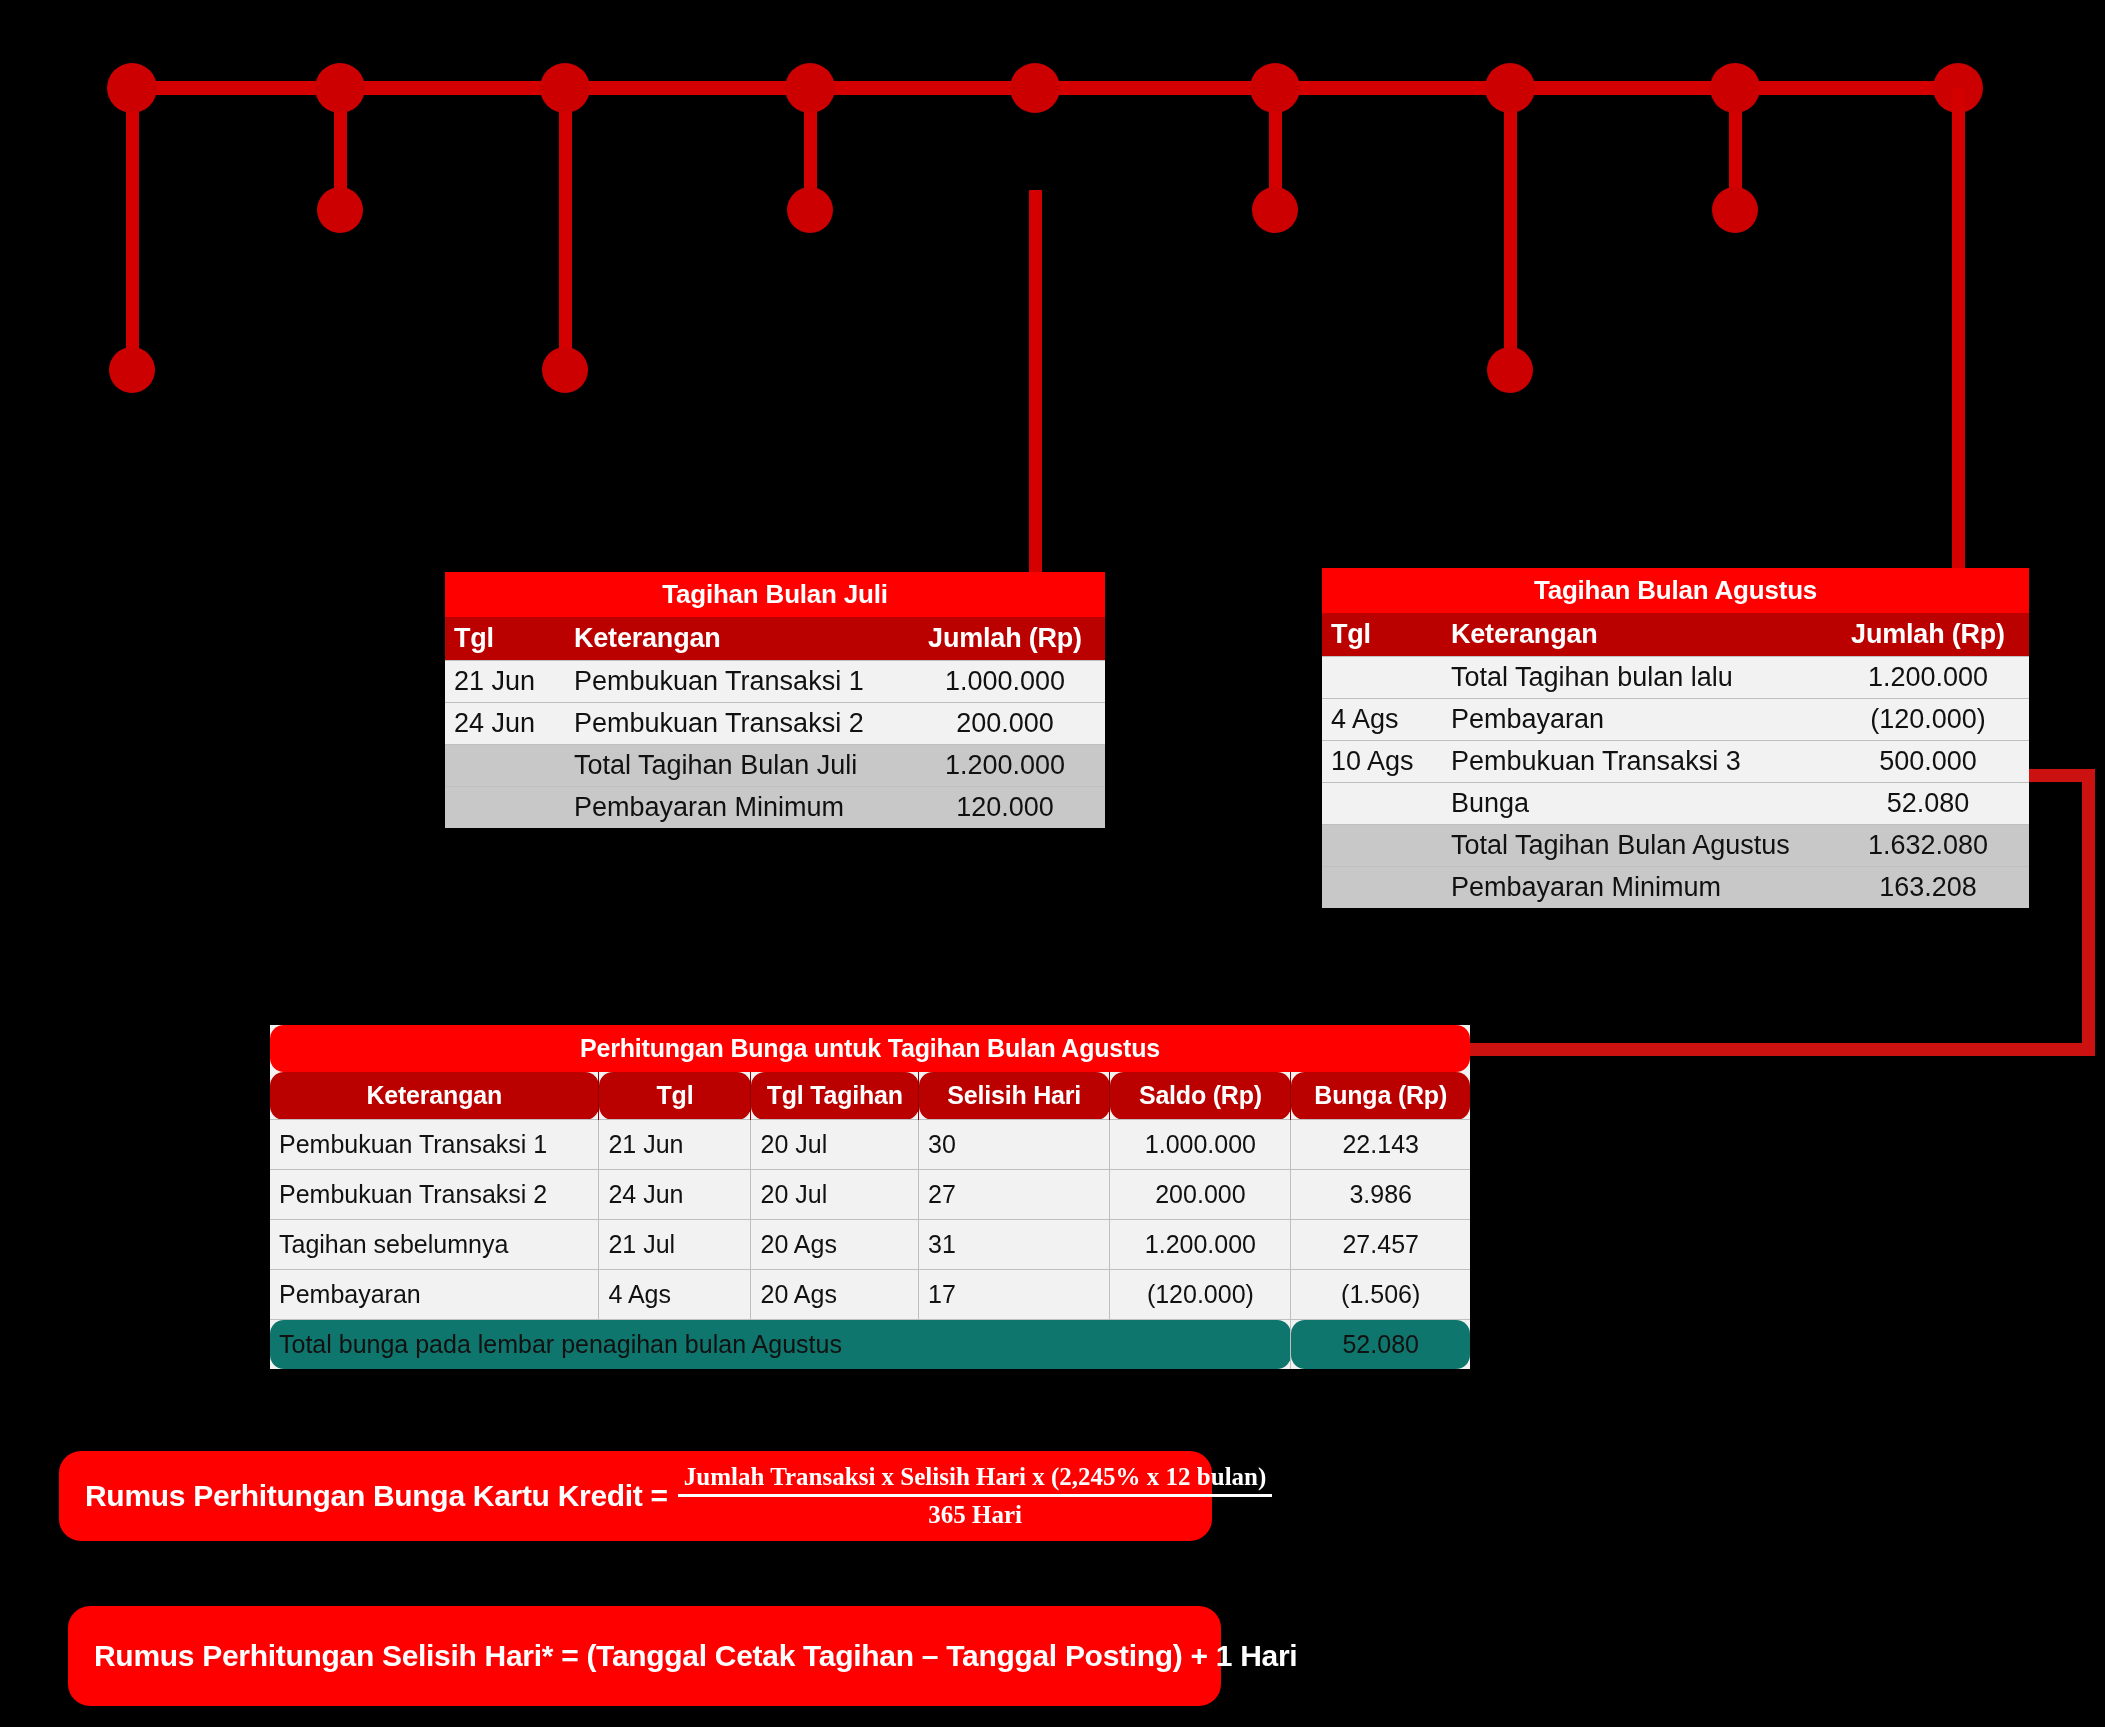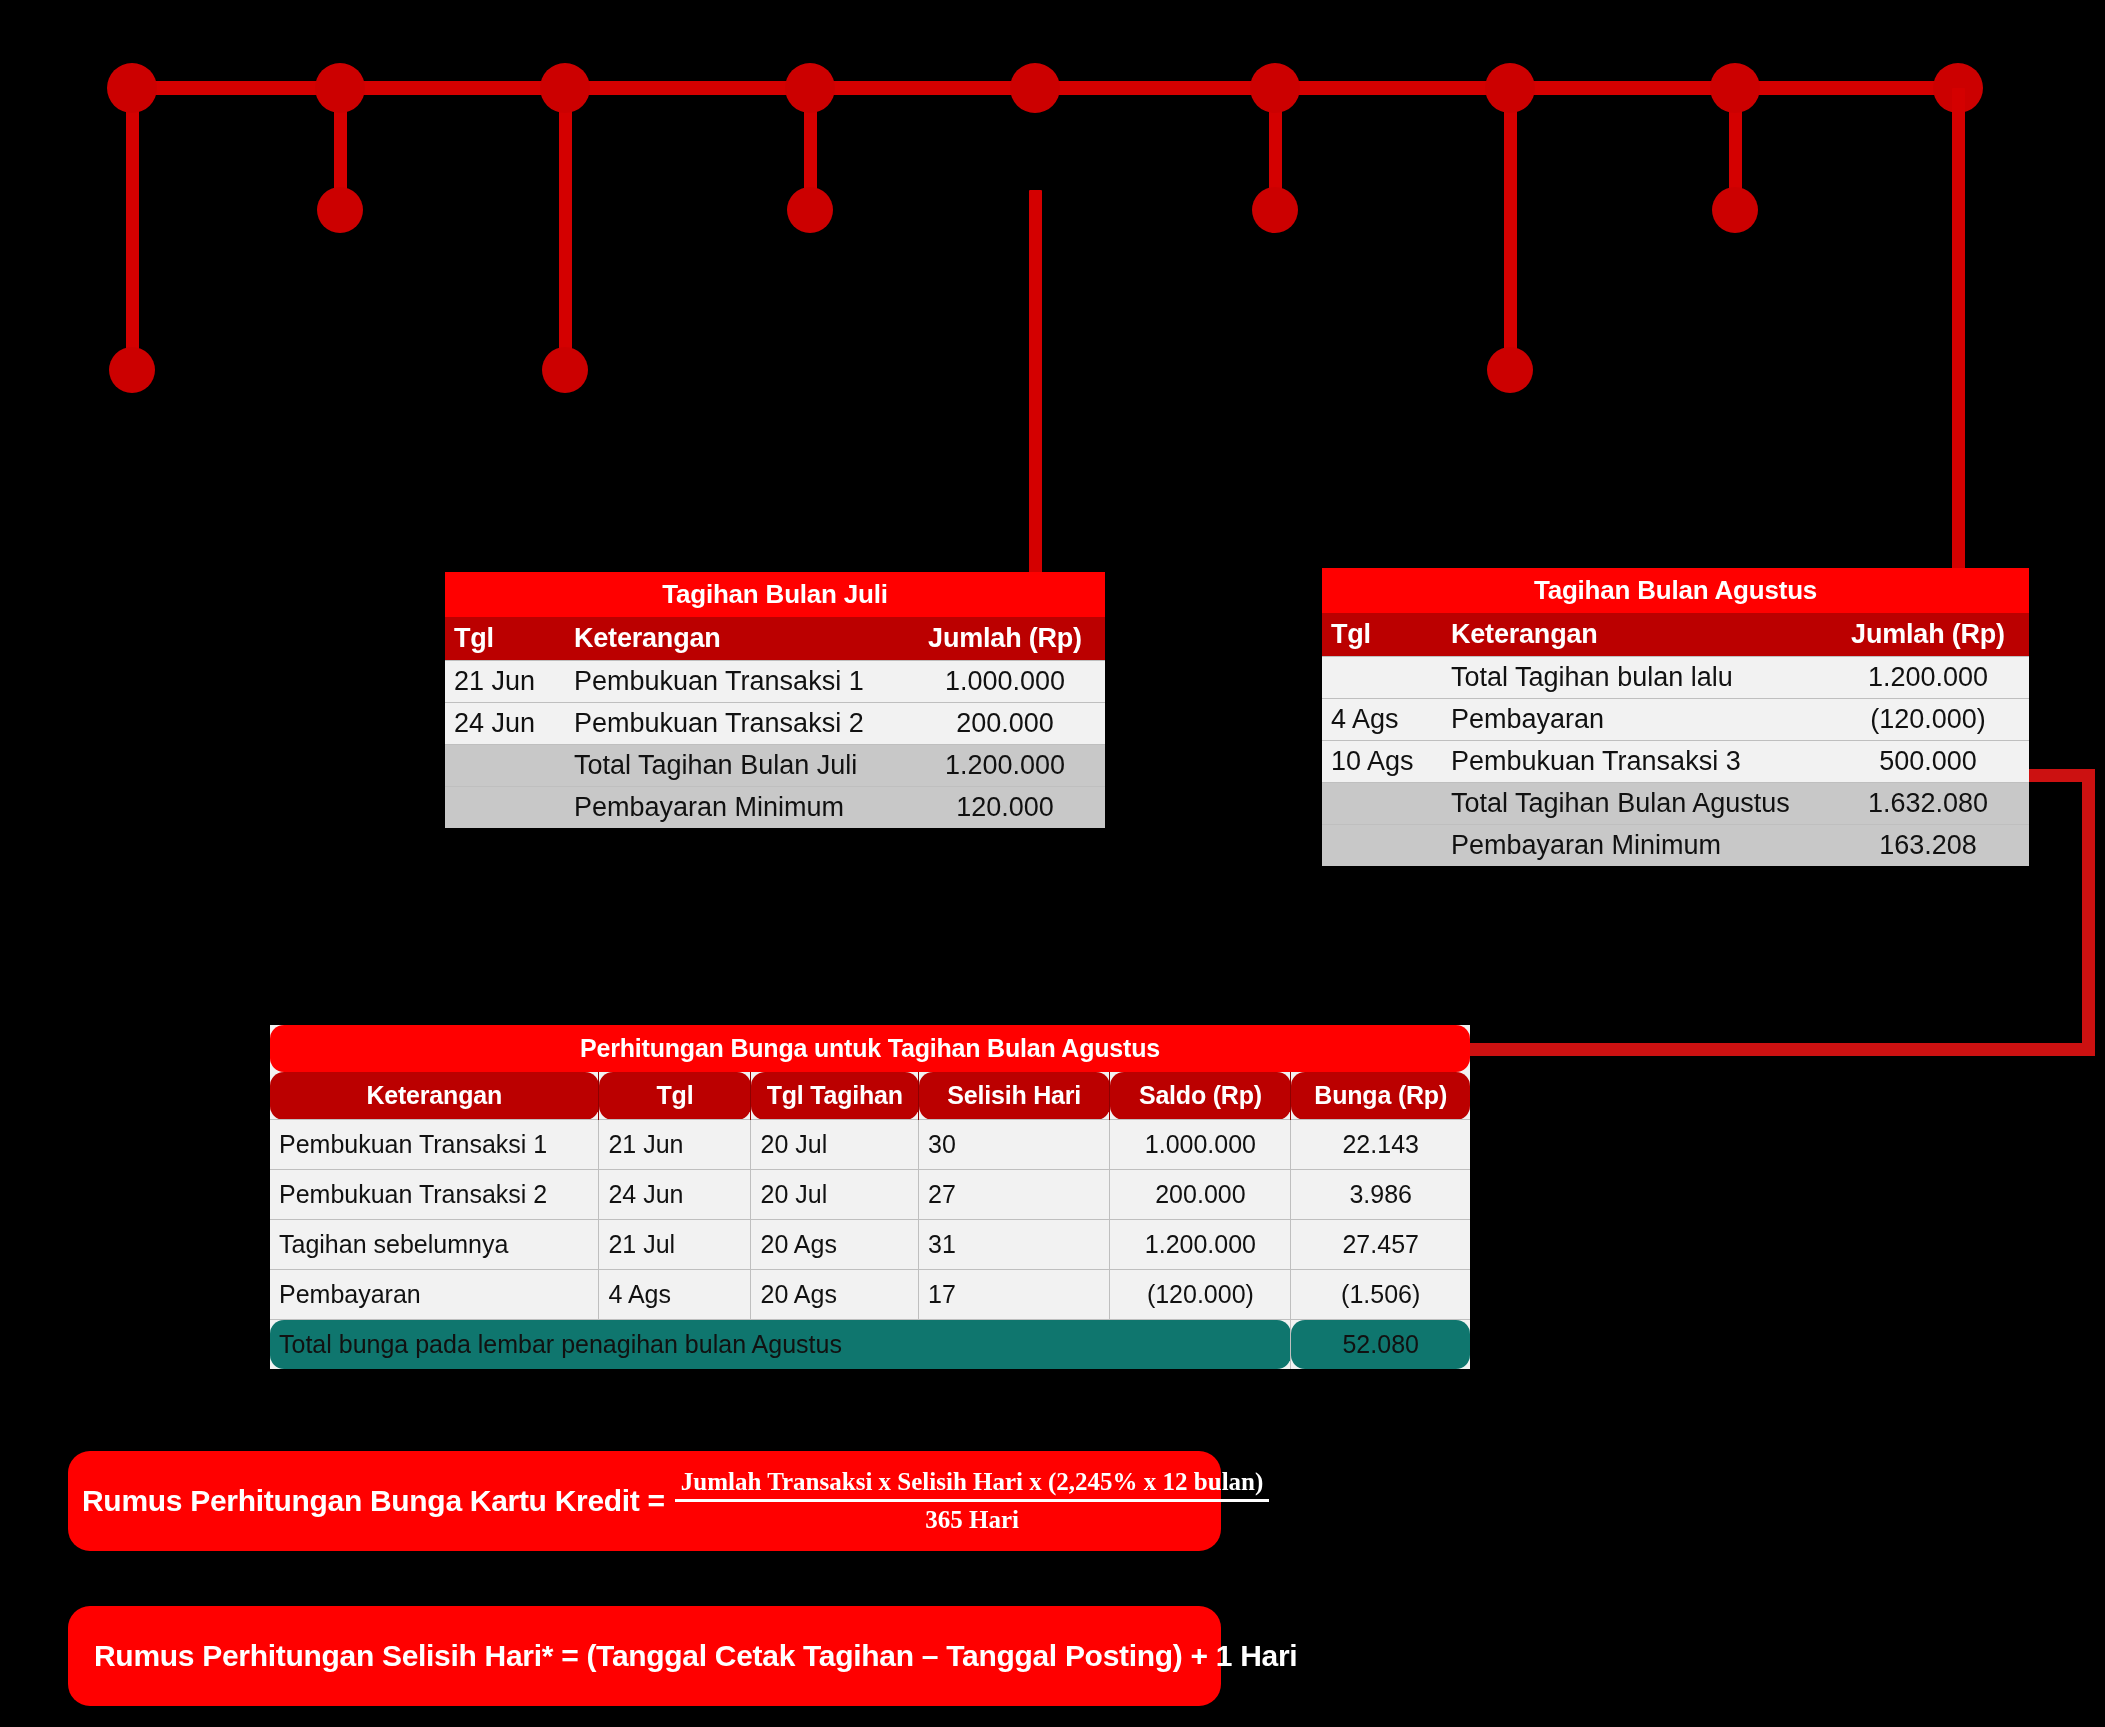--- a/index.html
+++ b/index.html
@@ -118,22 +118,22 @@
   .pill {
     position: absolute;
     background: #ff0000;
     border-radius: 22px;
     color: #ffffff;
     display: flex;
     align-items: center;
     box-sizing: border-box;
   }
   #pill-bunga {
-    left: 68px; top: 1451px; width: 1153px; height: 100px;
-    padding: 0 14px;
+    left: 59px; top: 1451px; width: 1153px; height: 90px;
+    padding: 0 26px;
   }
   #pill-hari {
     left: 68px; top: 1606px; width: 1153px; height: 100px;
     padding: 0 26px;
   }
   .pill-label {
     font-weight: bold;
     font-size: 30px;
     letter-spacing: -0.3px;
     white-space: nowrap;
@@ -259,20 +259,25 @@
     <tr>
       <td class="ctr">4 Ags</td>
       <td>Pembayaran</td>
       <td class="num">(120.000)</td>
     </tr>
     <tr>
       <td class="ctr">10 Ags</td>
       <td>Pembukuan Transaksi 3</td>
       <td class="num">500.000</td>
     </tr>
+    <tr>
+      <td class="ctr"></td>
+      <td>Bunga</td>
+      <td class="num">52.080</td>
+    </tr>
     <tr class="shade">
       <td class="ctr"></td>
       <td>Total Tagihan Bulan Agustus</td>
       <td class="num">1.632.080</td>
     </tr>
     <tr class="shade">
       <td class="ctr"></td>
       <td>Pembayaran Minimum</td>
       <td class="num">163.208</td>
     </tr>

